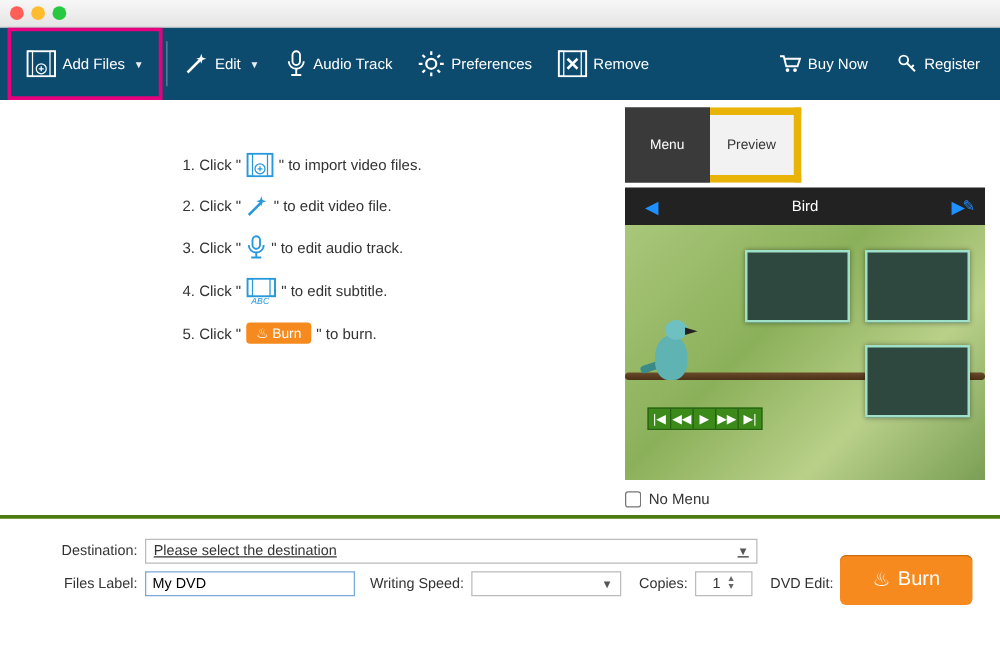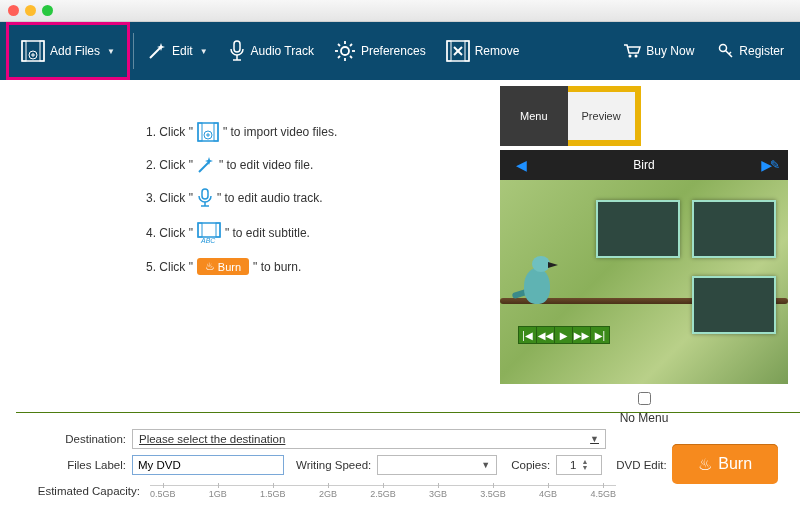--- a/index.html
+++ b/index.html
@@ -44,31 +44,31 @@
 .bird{position:absolute;left:12px;top:70px;width:56px;height:72px;}
 .bird .body{position:absolute;left:12px;top:18px;width:26px;height:36px;background:#5fb3b3;border-radius:60% 60% 50% 50%;}
 .bird .head{position:absolute;left:20px;top:6px;width:18px;height:16px;background:#6fc0c0;border-radius:50%;}
 .bird .beak{position:absolute;left:36px;top:12px;width:0;height:0;border-left:10px solid #222;border-top:3px solid transparent;border-bottom:3px solid transparent;}
 .bird .tail{position:absolute;left:0;top:40px;width:22px;height:6px;background:#3a8a8a;transform:rotate(-18deg);border-radius:3px;}
 .thumb{position:absolute;width:84px;height:58px;background:#2e4840;border:2px solid #9fe0c8;box-shadow:0 0 4px rgba(0,0,0,.4);}
 .thumb.t1{right:108px;top:20px;} .thumb.t2{right:12px;top:20px;} .thumb.t3{right:12px;top:96px;}
 .playbar{position:absolute;left:18px;bottom:40px;display:flex;background:#3b8a1a;border:1px solid #276011;}
 .playbar span{width:18px;height:16px;display:flex;align-items:center;justify-content:center;color:#fff;font-size:10px;border-right:1px solid #276011;}
 .playbar span:last-child{border-right:none;}
-.nomenu{display:flex;align-items:center;gap:6px;margin-top:8px;font-size:12px;flex-direction:column;}
+.nomenu{display:flex;align-items:center;gap:6px;margin-top:8px;font-size:12px;}
 .nomenu input{width:13px;height:13px;}
 
 
-.bot{border-top:1px solid #4d7c0f;padding:10px 14px 6px 14px;margin-left:16px;}
+.bot{border-top:3px solid #4d7c0f;padding:10px 14px 6px 14px;}
 .row{display:flex;align-items:center;margin:6px 0;gap:6px;font-size:11.5px;}
 .lbl{width:96px;text-align:right;color:#333;}
 .sel{border:1px solid #bbb;background:#fff;height:20px;display:flex;align-items:center;justify-content:space-between;padding:0 6px;cursor:pointer;}
 .sel .tri{font-size:9px;color:#555;}
 .sel.dest{flex:1;margin-right:180px;text-decoration:underline;}
-.vl-input{border:1px solid #7aa8d8;background:#fff;height:20px;width:152px;padding:0 5px;font-size:11.5px;}
+.vl-input{border:1px solid #7aa8d8;background:#fff;height:20px;width:168px;padding:0 5px;font-size:11.5px;}
 .ws{width:120px;} .cpy{width:46px;justify-content:center;gap:3px;}
 .dvdtype{width:100px;}
 .step-arrows{display:flex;flex-direction:column;font-size:7px;line-height:6px;color:#666;margin-left:2px;}
 .burn-btn{position:absolute;right:22px;bottom:38px;width:106px;height:40px;background:#f68a1e;border-radius:5px;color:#fff;display:flex;align-items:center;justify-content:center;gap:6px;font-size:16px;cursor:pointer;box-shadow:0 1px 0 #c96e12 inset;}
 .cap-scale{flex:1;height:20px;position:relative;margin-left:4px;margin-right:170px;}
 .cap-scale .line{position:absolute;left:0;right:0;top:4px;height:1px;background:#ccc;}
 .cap-scale .ticks{display:flex;justify-content:space-between;font-size:9px;color:#888;margin-top:8px;}
 .cap-scale .ticks span{position:relative;}
 .cap-scale .ticks span::before{content:"";position:absolute;left:50%;top:-6px;width:1px;height:5px;background:#bbb;}
 
@@ -307,37 +307,20 @@
             <span>▲</span>
             <span>▼</span>
           </span>
     </div>
     <div style="margin-left:8px">DVD Edit:</div>
     <div class="sel dvdtype">
       <span>D5 (4.7G)</span>
       <span class="tri">▼</span>
     </div>
   </div>
-  <div class="row">
-    <div class="lbl" style="width:110px">Estimated Capacity:</div>
-    <div class="cap-scale">
-      <div class="line"></div>
-      <div class="ticks">
-        <span>0.5GB</span>
-        <span>1GB</span>
-        <span>1.5GB</span>
-        <span>2GB</span>
-        <span>2.5GB</span>
-        <span>3GB</span>
-        <span>3.5GB</span>
-        <span>4GB</span>
-        <span>4.5GB</span>
-      </div>
-    </div>
-  </div>
 </div>
 
 <div class="burn-btn">
   <span>♨</span>
   <span>Burn</span>
 </div>
 
 </div>
 
 </body></html>

